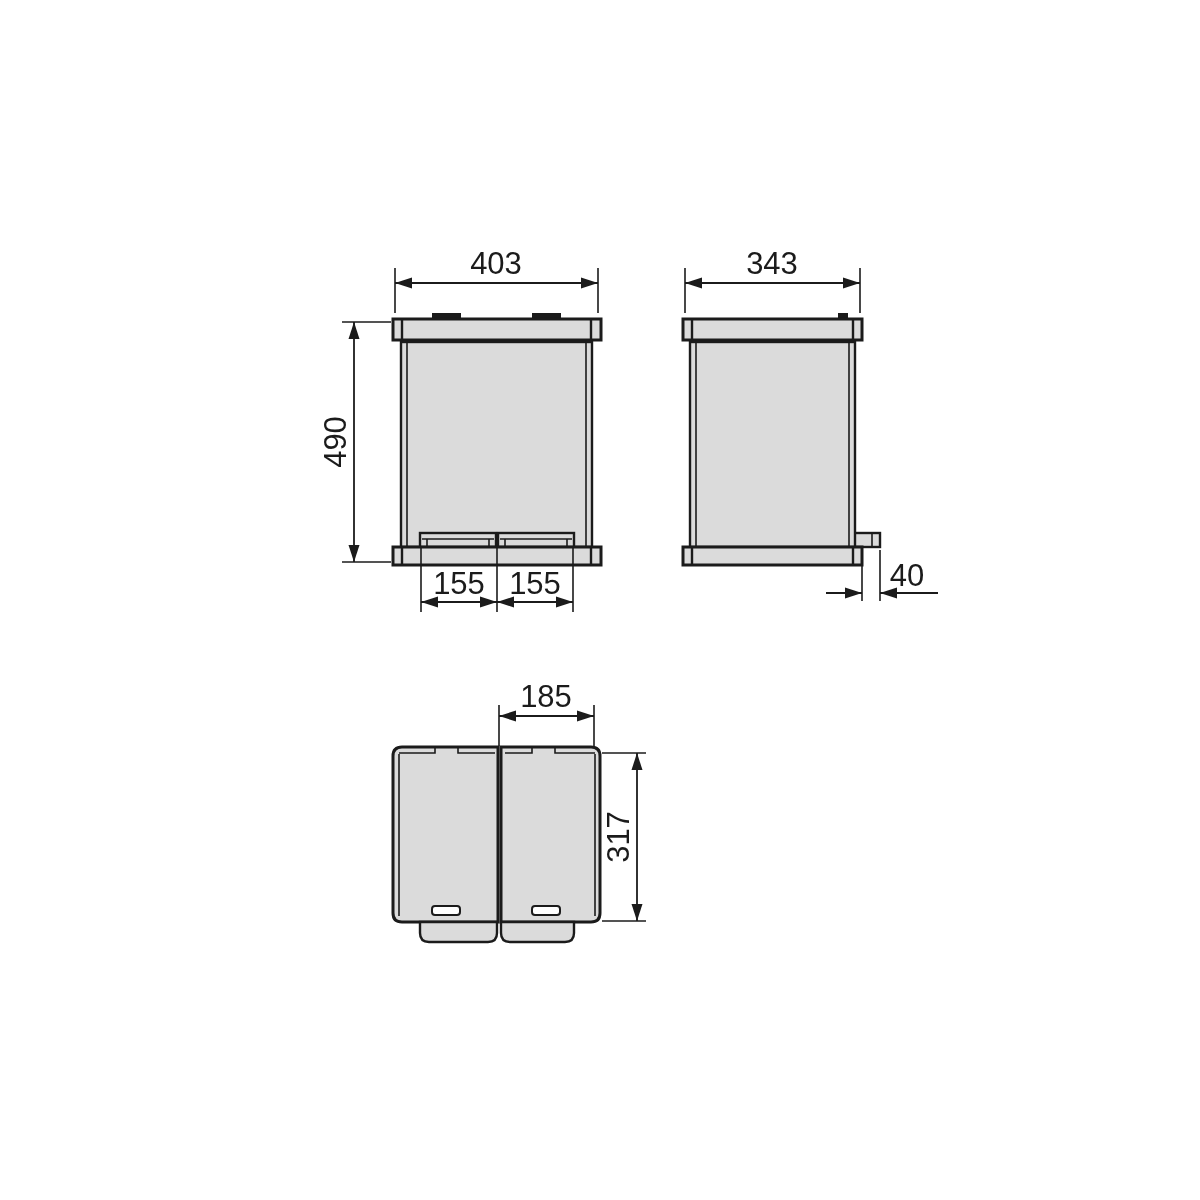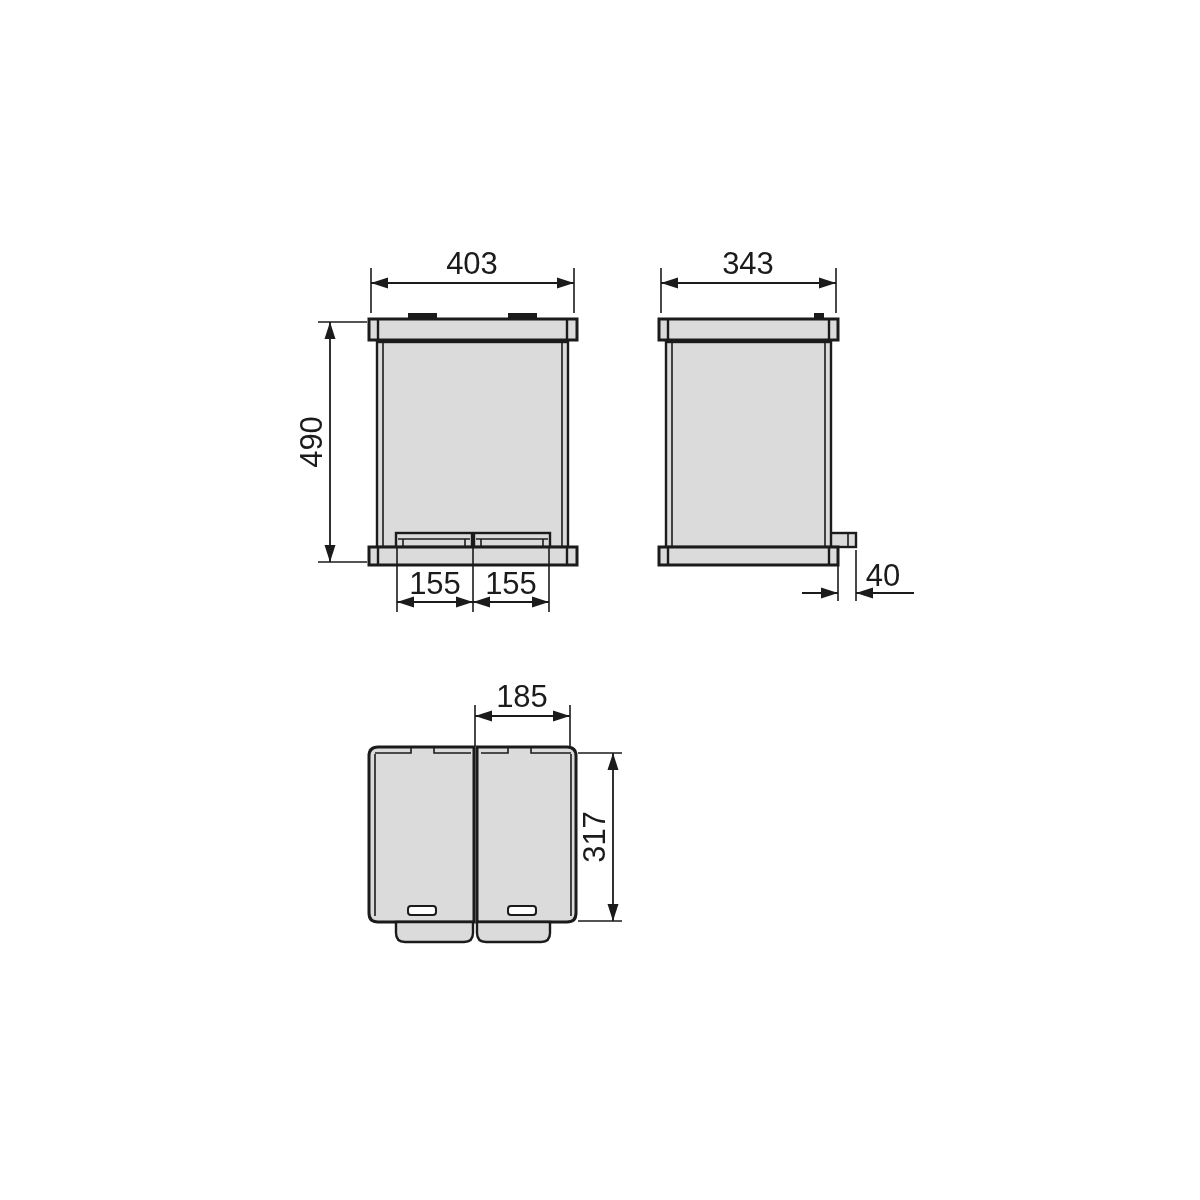--- a/index.html
+++ b/index.html
@@ -3,21 +3,21 @@
 <meta charset="utf-8">
 <style>
   :root{
     --background:#ffffff;
     --shape-fill:#dbdbdb;
     --line:#1b1b1b;
     --tab-fill:#1b1b1b;
     --slot-fill:#ffffff;
   }
   html,body{margin:0;padding:0;background:var(--background);}
-  .stage{width:1048px;height:1200px;background:var(--background);position:relative;overflow:hidden;}
+  .stage{width:1048px;height:1200px;background:var(--background);position:relative;overflow:hidden;margin-left:24px;}
   svg{display:block;}
   .shape{fill:var(--shape-fill);stroke:var(--line);stroke-width:3;stroke-linejoin:miter;}
   .shape-thin{fill:var(--shape-fill);stroke:var(--line);stroke-width:2.4;}
   .edge{stroke:var(--line);stroke-width:2.4;fill:none;}
   .edge-thin{stroke:var(--line);stroke-width:1.6;fill:none;}
   .tab{fill:var(--tab-fill);stroke:none;}
   .slot{fill:var(--slot-fill);stroke:var(--line);stroke-width:2;}
   .dim-line{stroke:var(--line);stroke-width:1.8;fill:none;}
   .ext-line{stroke:var(--line);stroke-width:1.6;fill:none;}
   .arrow{fill:var(--line);stroke:none;}

